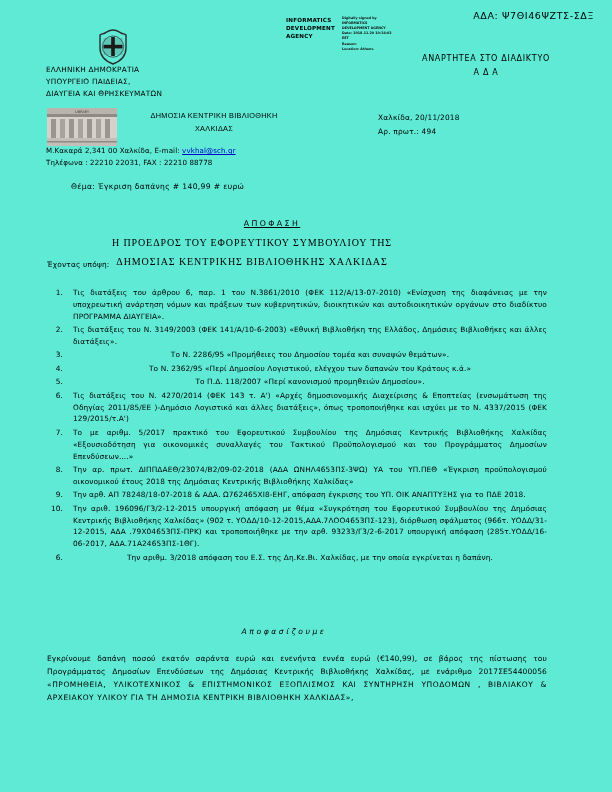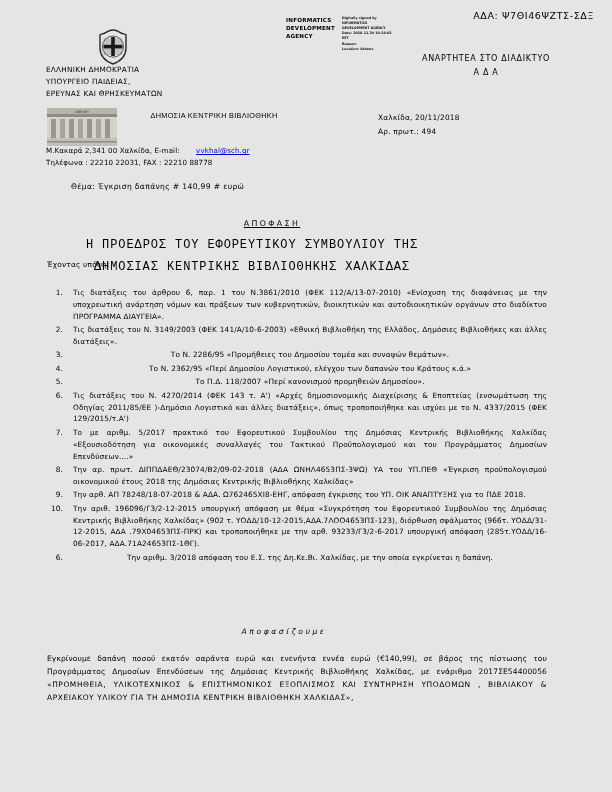--- a/index.html
+++ b/index.html
@@ -9,21 +9,21 @@
     background: #ffffff;
   }
   body {
     font-family: "Liberation Serif", serif;
     color: #000000;
   }
   .page {
     position: relative;
     width: 612px;
     height: 792px;
-    background: #e5e5e5;
+    background: #5eead4;
     overflow: hidden;
     box-sizing: border-box;
   }
 
   
   .ada-top {
     position: absolute;
     top: 10px;
     right: 18px;
     font-family: "DejaVu Sans", sans-serif;
@@ -119,21 +119,20 @@
     top: 145px;
     left: 46px;
     font-family: "DejaVu Sans", sans-serif;
     font-size: 7.1px;
     line-height: 1.7;
     letter-spacing: 0.1px;
   }
   .contact a {
     color: #0000cc;
     text-decoration: underline;
-    margin-left: 14px;
   }
 
   .place-date {
     position: absolute;
     top: 111px;
     left: 378px;
     font-family: "DejaVu Sans", sans-serif;
     font-size: 7.4px;
     line-height: 1.9;
     letter-spacing: 0.2px;
@@ -162,22 +161,22 @@
     font-weight: 400;
     letter-spacing: 2.4px;
     text-decoration: underline;
   }
   .decision-sub {
     position: absolute;
     top: 234px;
     left: 0;
     width: 504px;
     text-align: center;
-    font-family: Liberation Mono, monospace;
-    font-size: 12px;
+    font-family: Liberation Serif, serif;
+    font-size: 10px;
     letter-spacing: 0.9px;
     line-height: 1.85;
   }
 
   
   .having {
     position: absolute;
     top: 260px;
     left: 47px;
     font-family: "DejaVu Sans", sans-serif;
@@ -272,21 +271,21 @@
       <rect x="7.5" y="10" width="19" height="17" fill="#5a5a5a" opacity="0.25"></rect>
       <rect x="15.2" y="9" width="3.6" height="19" fill="#1a1a1a"></rect>
       <rect x="7.5" y="16.8" width="19" height="3.6" fill="#1a1a1a"></rect>
       <circle cx="17" cy="18.6" r="10.6" fill="none" stroke="#3a3a3a" stroke-width="0.8"></circle>
     </svg>
   </div>
 
   <div class="org">
     <div>ΕΛΛΗΝΙΚΗ ΔΗΜΟΚΡΑΤΙΑ</div>
     <div>ΥΠΟΥΡΓΕΙΟ ΠΑΙΔΕΙΑΣ,</div>
-    <div>ΕΡΕΥΝΑΣ ΚΑΙ ΘΡΗΣΚΕΥΜΑΤΩΝ</div>
+    <div>ΔΙΑΥΓΕΙΑ ΚΑΙ ΘΡΗΣΚΕΥΜΑΤΩΝ</div>
   </div>
 
   <div class="lib-photo">
     <svg viewBox="0 0 70 38" width="70" height="38" aria-hidden="true">
       <rect x="0" y="0" width="70" height="38" fill="#d6d2cb"></rect>
       <rect x="0" y="0" width="70" height="9" fill="#b9b5ad"></rect>
       <path d="M0 9 L70 9 L70 6 L0 6 Z" fill="#8f8b84"></path>
       <rect x="4" y="11" width="5" height="19" fill="#9a968f"></rect>
       <rect x="13" y="11" width="5" height="19" fill="#a8a49d"></rect>
       <rect x="22" y="11" width="5" height="19" fill="#9a968f"></rect>
@@ -295,20 +294,21 @@
       <rect x="49" y="11" width="5" height="19" fill="#a8a49d"></rect>
       <rect x="58" y="11" width="5" height="19" fill="#9a968f"></rect>
       <rect x="0" y="30" width="70" height="8" fill="#c3bfb8"></rect>
       <rect x="0" y="33" width="70" height="1.5" fill="#8f8b84"></rect>
       <text x="35" y="5" font-size="3.4" text-anchor="middle" fill="#3d3a35" font-family="DejaVu Sans, sans-serif">LIBRARY</text>
     </svg>
   </div>
 
   <div class="lib-name">
     <div>ΔΗΜΟΣΙΑ ΚΕΝΤΡΙΚΗ ΒΙΒΛΙΟΘΗΚΗ</div>
+    <div>ΧΑΛΚΙΔΑΣ</div>
   </div>
 
   <div class="contact">
     <div>
       <span>Μ.Κακαρά 2,341 00 Χαλκίδα, E-mail: </span><a href="#">vvkhal@sch.gr</a>
     </div>
     <div>Τηλέφωνα : 22210 22031, FAX : 22210 88778</div>
   </div>
 
   <div class="place-date">

